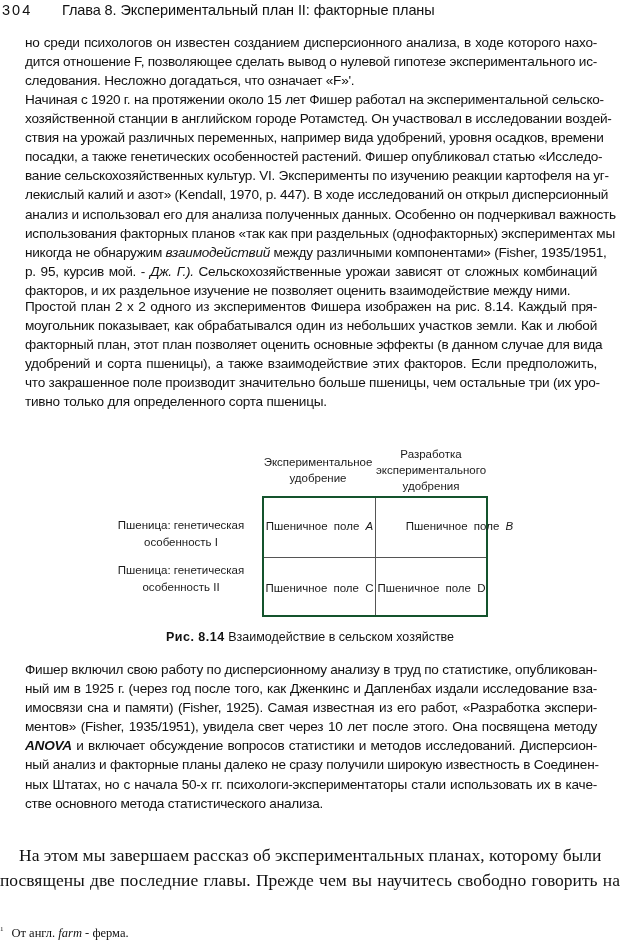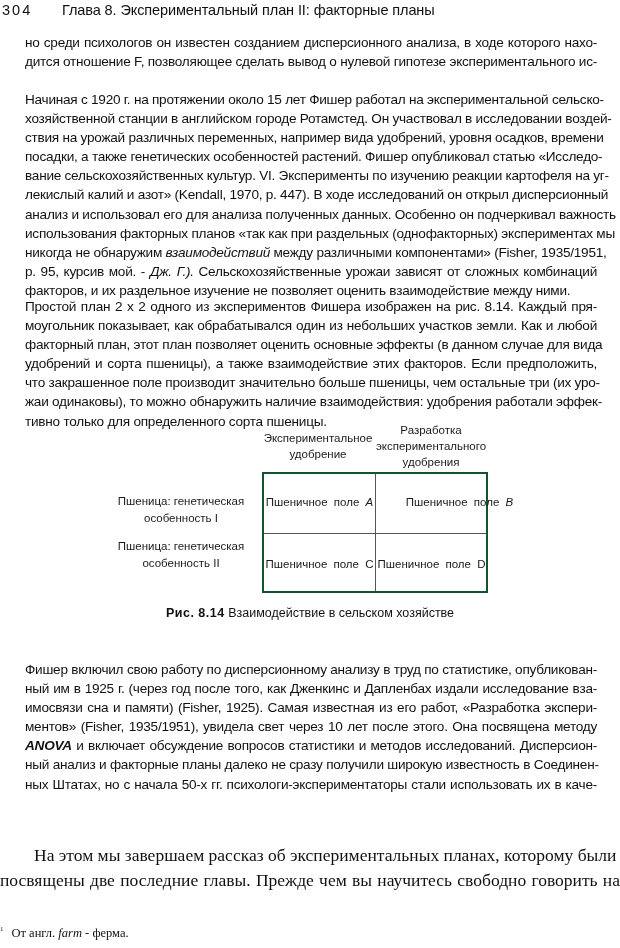--- a/index.html
+++ b/index.html
@@ -13,21 +13,21 @@
     letter-spacing: -0.1px;
   }
   .header .pnum { letter-spacing: 2px; display: inline-block; width: 60px; }
   .para {
     position: absolute; left: 25px; width: 572px;
     font-size: 13.6px; line-height: 19.1px; text-align: justify;
     letter-spacing: -0.25px; word-spacing: 0px;
   }
   .para .line { display: block; text-align: justify; text-align-last: justify; white-space: nowrap; height: 19.1px; }
   .para .line.last { text-align-last: left; }
-  .figure { position: absolute; left: 0; top: 416px; width: 620px; height: 210px; }
+  .figure { position: absolute; left: 0; top: 440px; width: 620px; height: 210px; }
   .colhead {
     position: absolute; text-align: center; font-size: 11.5px; line-height: 16px; color: #1a1a1a;
   }
   .rowhead {
     position: absolute; text-align: center; font-size: 11.5px; line-height: 17px; color: #1a1a1a; width: 150px;
   }
   .grid {
     position: absolute; left: 262px; top: 56px; width: 226px; height: 121px;
     border: 2px solid #14532d; box-sizing: border-box;
   }
@@ -58,20 +58,21 @@
 </head>
 <body>
 
 <div class="header">
   <span class="pnum">304</span><span>Глава 8. Экспериментальный план II: факторные планы</span>
 </div>
 
 <div class="para" style="top:33px;">
   <span class="line">но среди психологов он известен созданием дисперсионного анализа, в ходе которого нахо-</span>
   <span class="line">дится отношение F, позволяющее сделать вывод о нулевой гипотезе экспериментального ис-</span>
+  <span class="line last">следования. Несложно догадаться, что означает «F»'.</span>
 </div>
 
 <div class="para" style="top:90px;">
   <span class="line">Начиная с 1920 г. на протяжении около 15 лет Фишер работал на экспериментальной сельско-</span>
   <span class="line">хозяйственной станции в английском городе Ротамстед. Он участвовал в исследовании воздей-</span>
   <span class="line">ствия на урожай различных переменных, например вида удобрений, уровня осадков, времени</span>
   <span class="line">посадки, а также генетических особенностей растений. Фишер опубликовал статью «Исследо-</span>
   <span class="line">вание сельскохозяйственных культур. VI. Эксперименты по изучению реакции картофеля на уг-</span>
   <span class="line">лекислый калий и азот» (Kendall, 1970, p. 447). В ходе исследований он открыл дисперсионный</span>
   <span class="line">анализ и использовал его для анализа полученных данных. Особенно он подчеркивал важность</span>
@@ -80,21 +81,20 @@
   <span class="line"><span>p. 95, курсив мой. - </span><i>Дж. Г.).</i><span> Сельскохозяйственные урожаи зависят от сложных комбинаций</span></span>
   <span class="line last">факторов, и их раздельное изучение не позволяет оценить взаимодействие между ними.</span>
 </div>
 
 <div class="para" style="top:297px;">
   <span class="line">Простой план 2 x 2 одного из экспериментов Фишера изображен на рис. 8.14. Каждый пря-</span>
   <span class="line">моугольник показывает, как обрабатывался один из небольших участков земли. Как и любой</span>
   <span class="line">факторный план, этот план позволяет оценить основные эффекты (в данном случае для вида</span>
   <span class="line">удобрений и сорта пшеницы), а также взаимодействие этих факторов. Если предположить,</span>
   <span class="line">что закрашенное поле производит значительно больше пшеницы, чем остальные три (их уро-</span>
-  <span class="line">жаи одинаковы), то можно обнаружить наличие взаимодействия: удобрения работали эффек-</span>
   <span class="line last">тивно только для определенного сорта пшеницы.</span>
 </div>
 
 <div class="figure">
   <div class="colhead" style="left:262px; width:112px; top:14px;">
     <div>Экспериментальное</div>
     <div>удобрение</div>
   </div>
   <div class="colhead" style="left:374px; width:114px; top:6px;">
     <div>Разработка</div>
@@ -123,22 +123,23 @@
 </div>
 
 <div class="para" style="top:660px;">
   <span class="line">Фишер включил свою работу по дисперсионному анализу в труд по статистике, опубликован-</span>
   <span class="line">ный им в 1925 г. (через год после того, как Дженкинс и Дапленбах издали исследование вза-</span>
   <span class="line">имосвязи сна и памяти) (Fisher, 1925). Самая известная из его работ, «Разработка экспери-</span>
   <span class="line">ментов» (Fisher, 1935/1951), увидела свет через 10 лет после этого. Она посвящена методу</span>
   <span class="line"><span class="anova">ANOVA</span><span> и включает обсуждение вопросов статистики и методов исследований. Дисперсион-</span></span>
   <span class="line">ный анализ и факторные планы далеко не сразу получили широкую известность в Соединен-</span>
   <span class="line">ных Штатах, но с начала 50-х гг. психологи-экспериментаторы стали использовать их в каче-</span>
+  <span class="line last">стве основного метода статистического анализа.</span>
 </div>
 
 <div class="serif" style="top:843px;">
-  <span class="line" style="padding-left:34px; width:591px; box-sizing:border-box;">На этом мы завершаем рассказ об экспериментальных планах, которому были</span>
+  <span class="line" style="padding-left:19px; width:591px; box-sizing:border-box;">На этом мы завершаем рассказ об экспериментальных планах, которому были</span>
   <span class="line">посвящены две последние главы. Прежде чем вы научитесь свободно говорить на</span>
 </div>
 
 <div class="footnote">
   <sup>1</sup><span>От англ. </span><i>farm</i><span> - ферма.</span>
 </div>
 
 </body></html>

